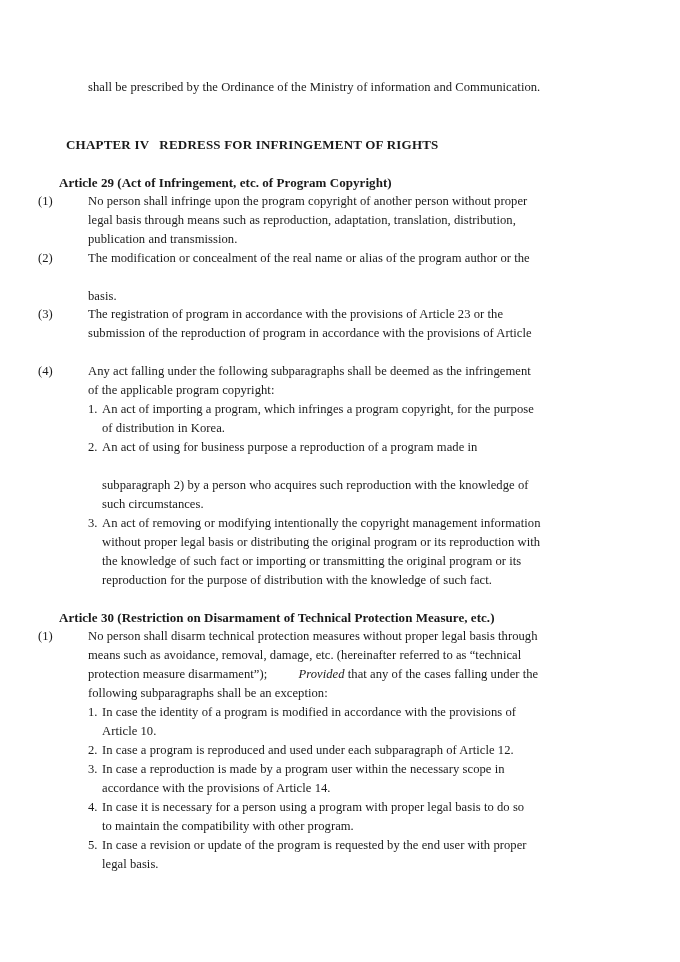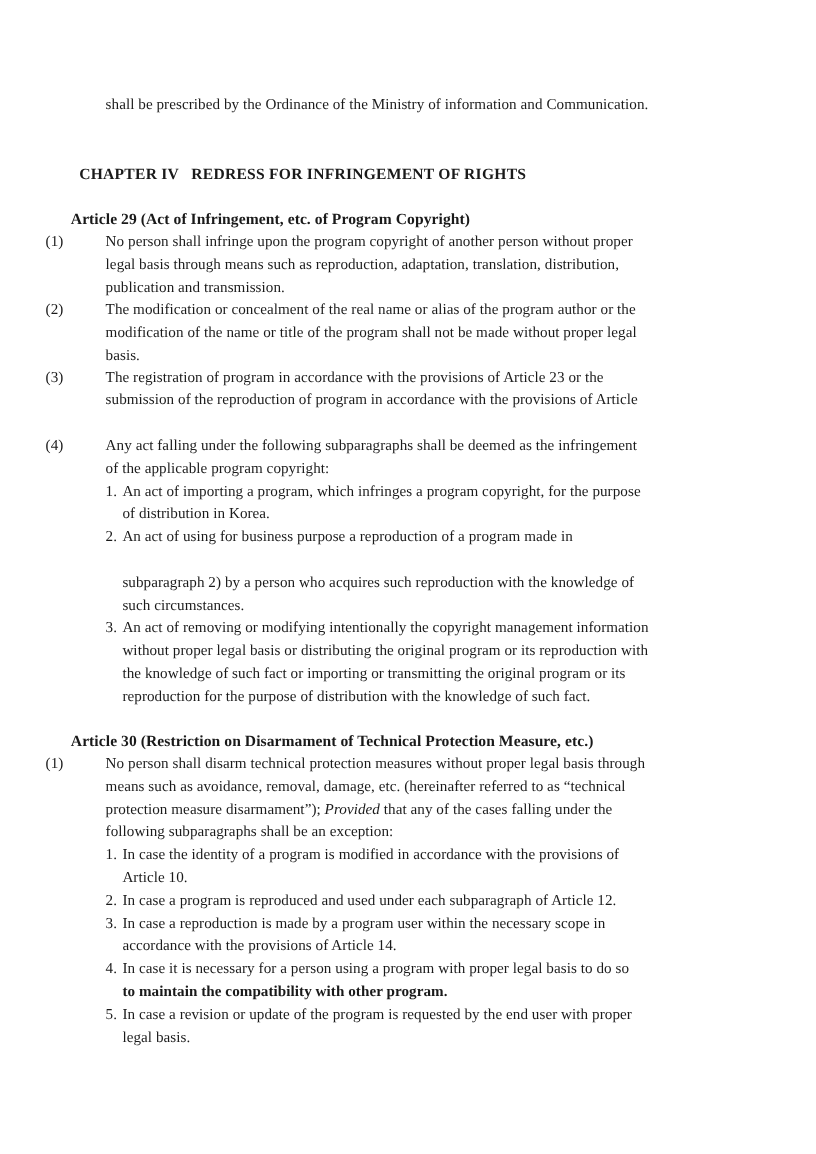--- a/index.html
+++ b/index.html
@@ -5,41 +5,40 @@
   html, body { margin: 0; padding: 0; background: #ffffff; }
   body {
     width: 680px; height: 962px; position: relative; overflow: hidden;
     font-family: "Liberation Serif", "DejaVu Serif", serif;
     color: #1a1a1a;
   }
   .page { position: absolute; left: 0; top: 0; width: 680px; height: 962px; }
   .line { position: absolute; white-space: pre; font-size: 12.6px; line-height: 19px; letter-spacing: 0.05px; }
   .chapter { font-size: 13px; font-weight: bold; letter-spacing: 0.2px; }
   .art { font-size: 13px; font-weight: bold; }
-  .it { font-style: italic; }
+  .it { font-style: italic; margin-left: 28px; }
 </style>
 </head>
 <body>
 
 <div class="page">
 
   <div class="line" style="left:88px; top:78px;">shall be prescribed by the Ordinance of the Ministry of information and Communication.</div>
 
   <div class="line chapter" style="left:66px; top:135px;">CHAPTER IV   REDRESS FOR INFRINGEMENT OF RIGHTS</div>
 
   <div class="line art" style="left:59px; top:173px;">Article 29 (Act of Infringement, etc. of Program Copyright)</div>
 
   <div class="line" style="left:38px; top:192px;">(1)</div>
   <div class="line" style="left:88px; top:192px;">No person shall infringe upon the program copyright of another person without proper</div>
   <div class="line" style="left:88px; top:211px;">legal basis through means such as reproduction, adaptation, translation, distribution,</div>
   <div class="line" style="left:88px; top:230px;">publication and transmission.</div>
 
   <div class="line" style="left:38px; top:249px;">(2)</div>
   <div class="line" style="left:88px; top:249px;">The modification or concealment of the real name or alias of the program author or the</div>
-  <div class="line" style="left:88px; top:268px;">modification of the name or title of the program shall not be made without proper legal</div>
   <div class="line" style="left:88px; top:287px;">basis.</div>
 
   <div class="line" style="left:38px; top:305px;">(3)</div>
   <div class="line" style="left:88px; top:305px;">The registration of program in accordance with the provisions of Article 23 or the</div>
   <div class="line" style="left:88px; top:324px;">submission of the reproduction of program in accordance with the provisions of Article</div>
 
   <div class="line" style="left:38px; top:362px;">(4)</div>
   <div class="line" style="left:88px; top:381px;">of the applicable program copyright:</div>
   <div class="line" style="left:88px; top:362px;">Any act falling under the following subparagraphs shall be deemed as the infringement</div>
 
@@ -72,19 +71,19 @@
 
   <div class="line" style="left:88px; top:741px;">2.</div>
   <div class="line" style="left:102px; top:741px;">In case a program is reproduced and used under each subparagraph of Article 12.</div>
 
   <div class="line" style="left:88px; top:760px;">3.</div>
   <div class="line" style="left:102px; top:760px;">In case a reproduction is made by a program user within the necessary scope in</div>
   <div class="line" style="left:102px; top:779px;">accordance with the provisions of Article 14.</div>
 
   <div class="line" style="left:88px; top:798px;">4.</div>
   <div class="line" style="left:102px; top:798px;">In case it is necessary for a person using a program with proper legal basis to do so</div>
-  <div class="line" style="left:102px; top:817px;font-weight:bold;">to maintain the compatibility with other program.</div>
+  <div class="line" style="left:102px; top:817px;">to maintain the compatibility with other program.</div>
 
   <div class="line" style="left:88px; top:836px;">5.</div>
   <div class="line" style="left:102px; top:836px;">In case a revision or update of the program is requested by the end user with proper</div>
   <div class="line" style="left:102px; top:855px;">legal basis.</div>
 
 </div>
 
 </body></html>

